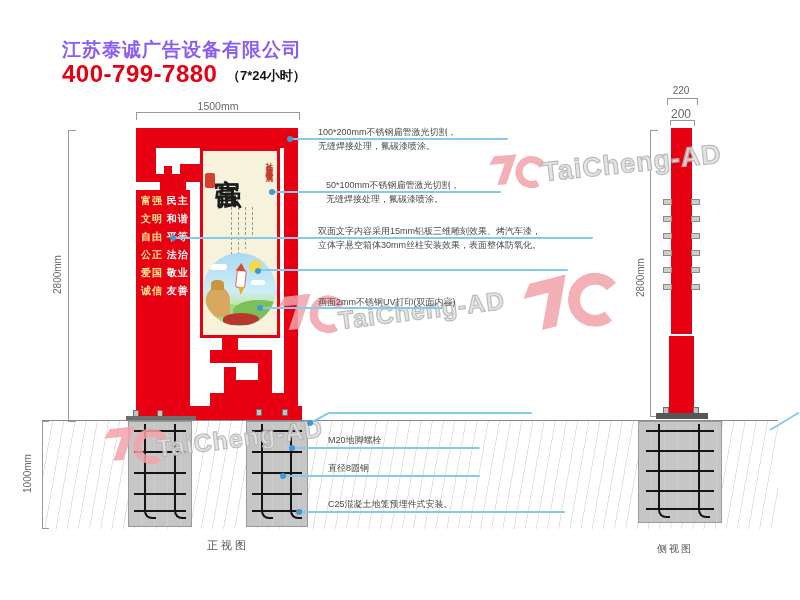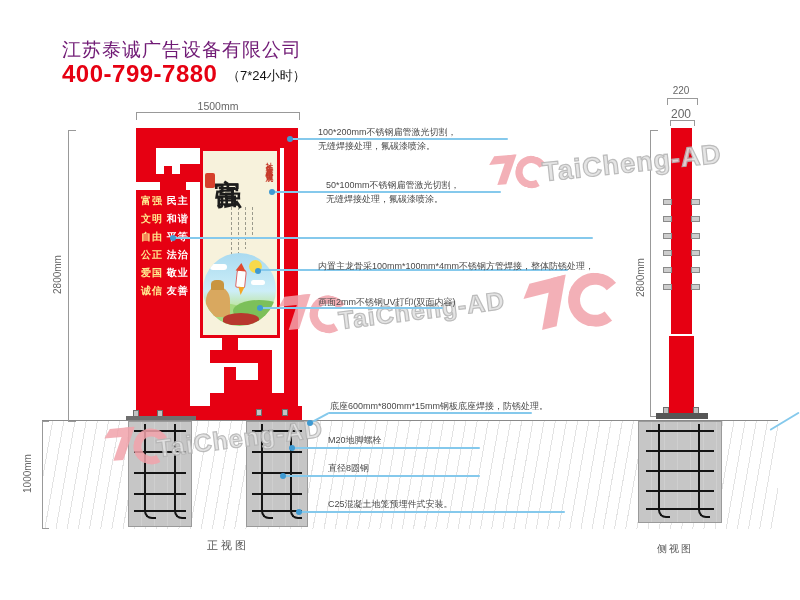--- a/index.html
+++ b/index.html
@@ -2,24 +2,24 @@
 <html><head>
 <meta charset="utf-8">
 <style>
   html,body{margin:0;padding:0;background:#fff}
   .stage{position:relative;width:800px;height:600px;background:#fff;overflow:hidden;
          font-family:"Liberation Sans","DejaVu Sans",sans-serif;}
   .abs{position:absolute}
   .red{position:absolute;background:#e60012}
   .white{position:absolute;background:#fff}
   
-  .company{position:absolute;left:62px;top:37px;font-size:19px;font-weight:400;color:#701a75;letter-spacing:1px}
+  .company{position:absolute;left:62px;top:37px;font-size:19px;font-weight:700;color:#8b5cf6;letter-spacing:1px}
   .phonerow{position:absolute;left:62px;top:60px;white-space:nowrap}
   .phone{font-size:24px;font-weight:900;color:#e60012;letter-spacing:.5px}
-  .hours{font-size:13px;font-weight:400;color:#111;margin-left:5px;position:relative;top:-2px}
+  .hours{font-size:13px;font-weight:700;color:#111;margin-left:5px;position:relative;top:-2px}
   
   .dimh{position:absolute;border-top:1px solid #999;border-left:1px solid #999;border-right:1px solid #999}
   .dimv{position:absolute;border-left:1px solid #999;border-top:1px solid #999;border-bottom:1px solid #999}
   .dimlabel{position:absolute;font-size:10.5px;color:#666;text-align:center}
   .vlabel{position:absolute;width:76px;font-size:10px;color:#666;text-align:center;transform:rotate(-90deg)}
   
   .vrow{position:absolute;left:141px;width:50px;font-size:10px;font-weight:bold;white-space:nowrap;letter-spacing:1px}
   .vrow .a{color:#ffe98f}.vrow .b{color:#fff}
   
   .poster{position:absolute;left:200px;top:148px;width:80px;height:190px;background:#f7f2dc;
@@ -223,28 +223,28 @@
   </div>
 
   <div class="ann" style="left:318px;top:127px">
     <div>100*200mm不锈钢扁管激光切割，</div>
     <div class="l2">无缝焊接处理，氟碳漆喷涂。</div>
   </div>
   <div class="ann" style="left:326px;top:180px">
     <div>50*100mm不锈钢扁管激光切割，</div>
     <div class="l2">无缝焊接处理，氟碳漆喷涂。</div>
   </div>
+  <div class="ann" style="left:318px;top:226px">
+    <div>双面文字内容采用15mm铝板三维雕刻效果、烤汽车漆，</div>
+    <div class="l2">立体字悬空箱体30mm丝柱安装效果，表面整体防氧化。</div>
+  </div>
   <div class="ann" style="left:318px;top:258px">
-    <div class="l2">内置主龙骨采100mm*100mm*4mm不锈钢方管焊接，整体防锈处理，</div>
   </div>
   <div class="ann" style="left:318px;top:297px">
     <div>画面2mm不锈钢UV打印(双面内容)</div>
-  </div>
-  <div class="ann" style="left:330px;top:401px">
-    <div>底座600mm*800mm*15mm钢板底座焊接，防锈处理。</div>
   </div>
   <div class="ann" style="left:328px;top:435px">
     <div>M20地脚螺栓</div>
   </div>
   <div class="ann" style="left:328px;top:463px">
     <div>直径8圆钢</div>
   </div>
   <div class="ann" style="left:328px;top:499px">
     <div>C25混凝土地笼预埋件式安装。</div>
   </div>

